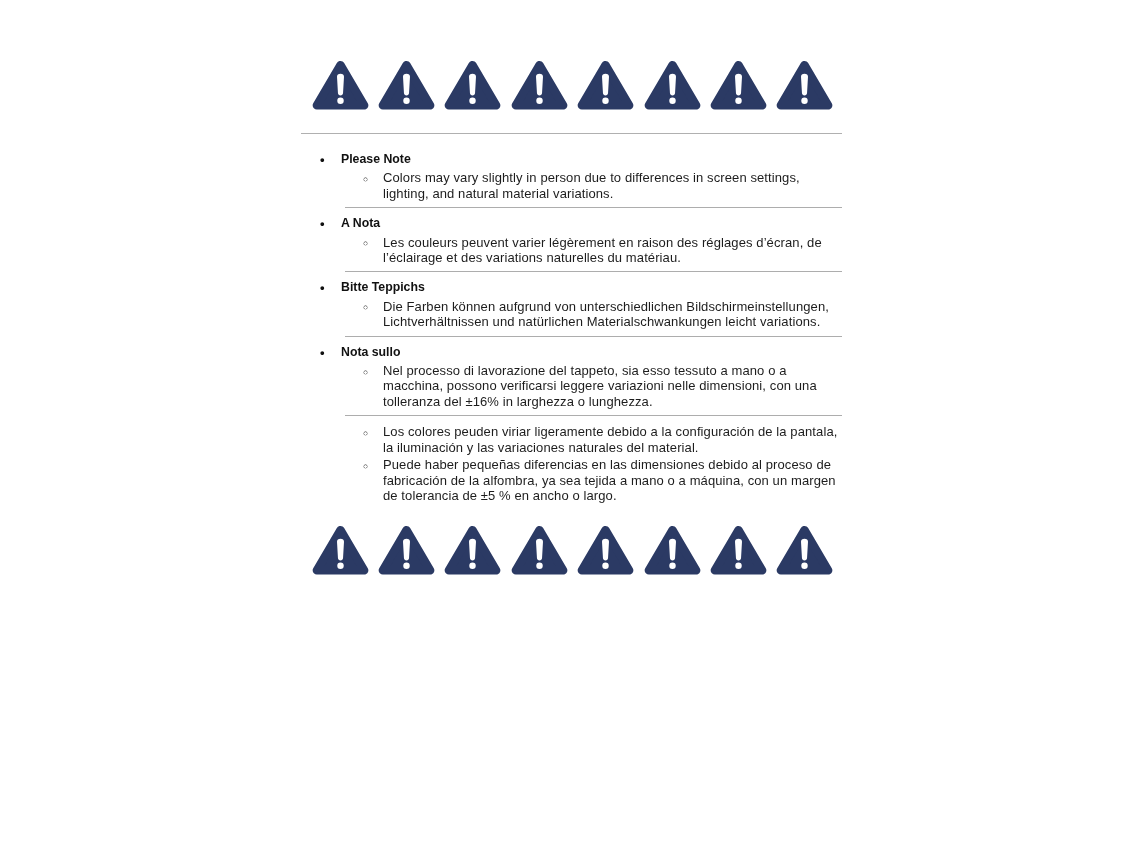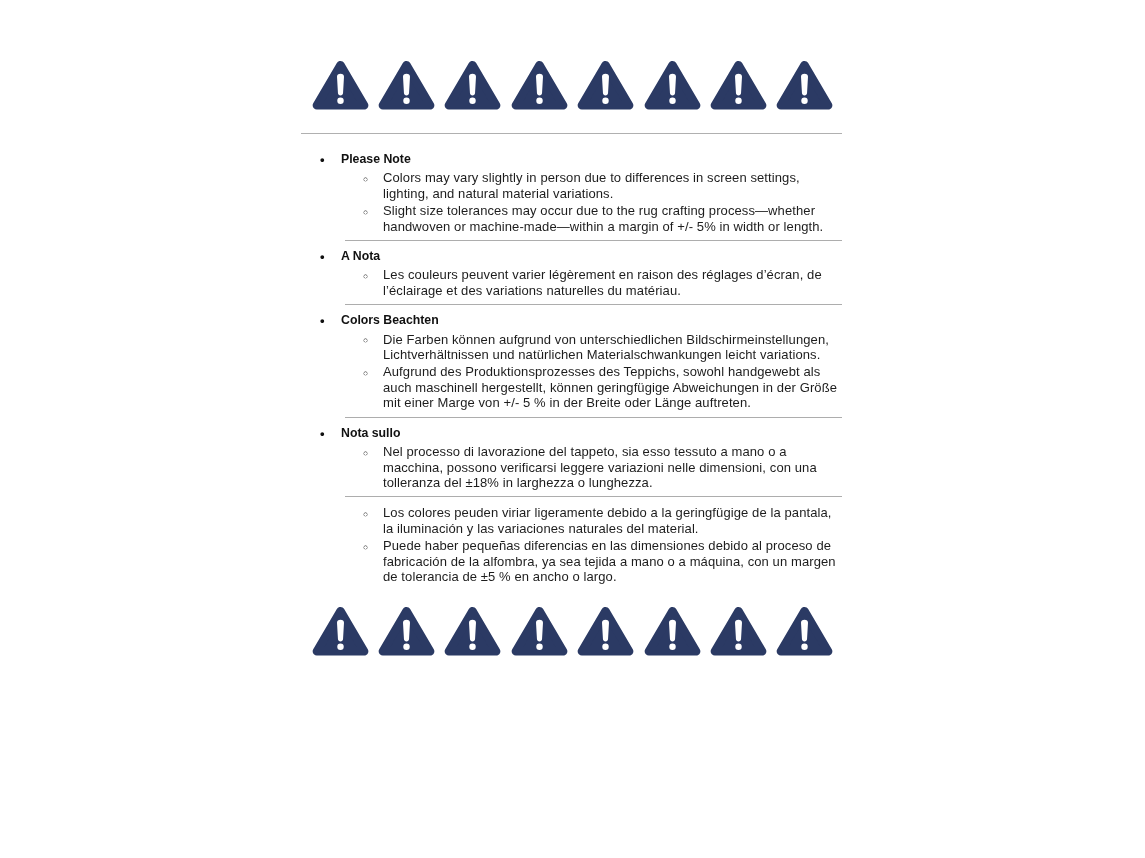--- a/index.html
+++ b/index.html
@@ -132,62 +132,56 @@
 
   <div class="sections">
 
     <section class="note-section">
       <div class="heading-row">
         <span>Please Note</span>
       </div>
       <div class="item">
         <span>Colors may vary slightly in person due to differences in screen settings, lighting, and natural material variations.</span>
       </div>
-      <div class="item">
-        <span>Slight size tolerances may occur due to the rug crafting process—whether handwoven or machine-made—within a margin of +/- 5% in width or length.</span>
-      </div>
     </section>
     <hr class="sep">
 
     <section class="note-section">
       <div class="heading-row">
         <span>A Nota</span>
       </div>
       <div class="item">
         <span>Les couleurs peuvent varier légèrement en raison des réglages d’écran, de l’éclairage et des variations naturelles du matériau.</span>
       </div>
     </section>
     <hr class="sep">
 
     <section class="note-section">
       <div class="heading-row">
-        <span>Colors Beachten</span>
+        <span>Bitte Teppichs</span>
       </div>
       <div class="item">
         <span>Die Farben können aufgrund von unterschiedlichen Bildschirmeinstellungen, Lichtverhältnissen und natürlichen Materialschwankungen leicht variations.</span>
       </div>
-      <div class="item">
-        <span>Aufgrund des Produktionsprozesses des Teppichs, sowohl handgewebt als auch maschinell hergestellt, können geringfügige Abweichungen in der Größe mit einer Marge von +/- 5 % in der Breite oder Länge auftreten.</span>
-      </div>
     </section>
     <hr class="sep">
 
     <section class="note-section">
       <div class="heading-row">
         <span>Nota sullo</span>
       </div>
       <div class="item">
-        <span>Nel processo di lavorazione del tappeto, sia esso tessuto a mano o a macchina, possono verificarsi leggere variazioni nelle dimensioni, con una tolleranza del ±18% in larghezza o lunghezza.</span>
-      </div>
-    </section>
-    <hr class="sep">
-
-    <section class="note-section">
-      <div class="item">
-        <span>Los colores peuden viriar ligeramente debido a la geringfügige de la pantala, la iluminación y las variaciones naturales del material.</span>
+        <span>Nel processo di lavorazione del tappeto, sia esso tessuto a mano o a macchina, possono verificarsi leggere variazioni nelle dimensioni, con una tolleranza del ±16% in larghezza o lunghezza.</span>
+      </div>
+    </section>
+    <hr class="sep">
+
+    <section class="note-section">
+      <div class="item">
+        <span>Los colores peuden viriar ligeramente debido a la configuración de la pantala, la iluminación y las variaciones naturales del material.</span>
       </div>
       <div class="item">
         <span>Puede haber pequeñas diferencias en las dimensiones debido al proceso de fabricación de la alfombra, ya sea tejida a mano o a máquina, con un margen de tolerancia de ±5 % en ancho o largo.</span>
       </div>
     </section>
 
   </div>
 
   <div class="triangle-row bottom" id="tri-row-bottom" style="color: rgb(43, 58, 100);">
   <svg class="tri-icon" width="57" height="51" viewBox="0 0 60 54" aria-hidden="true">

